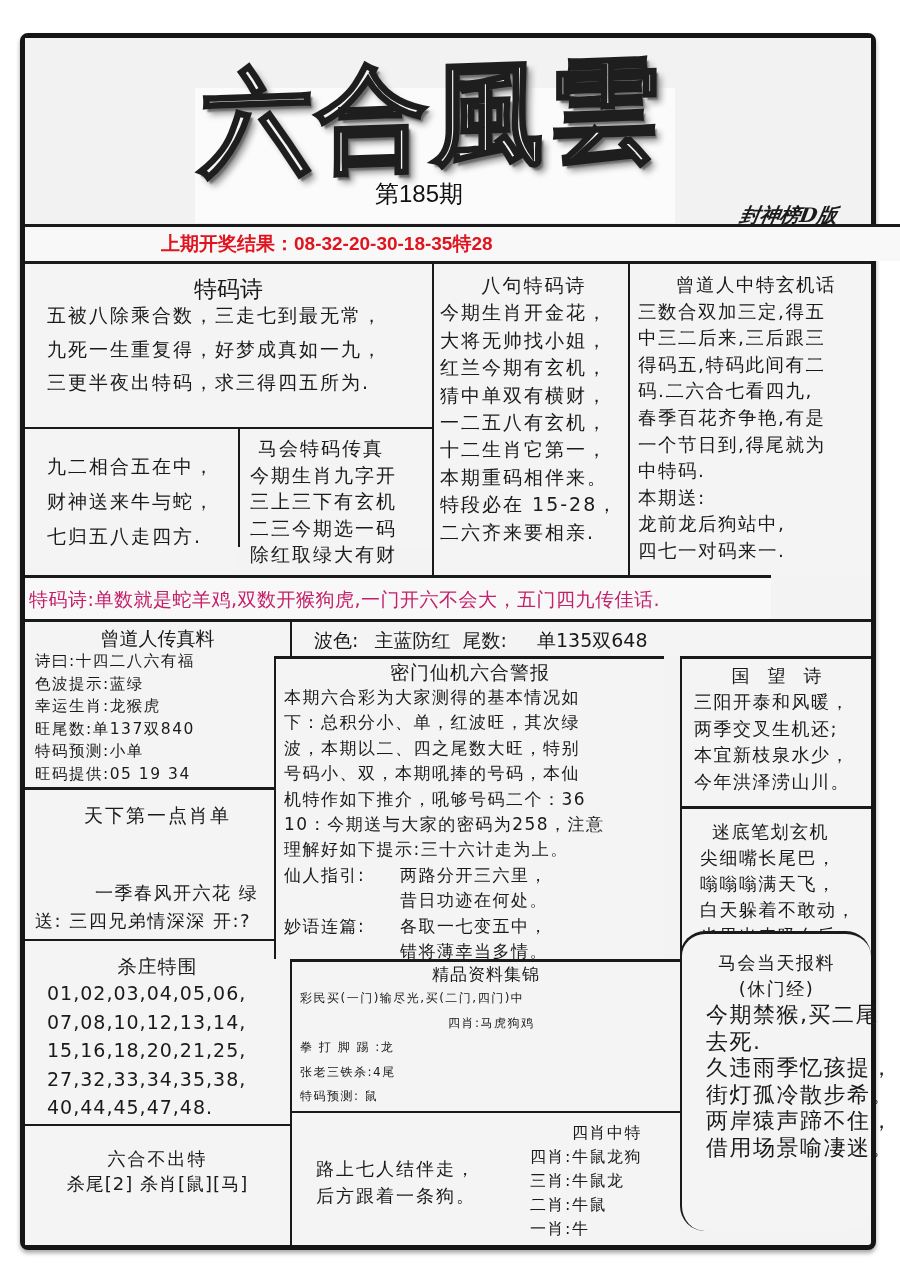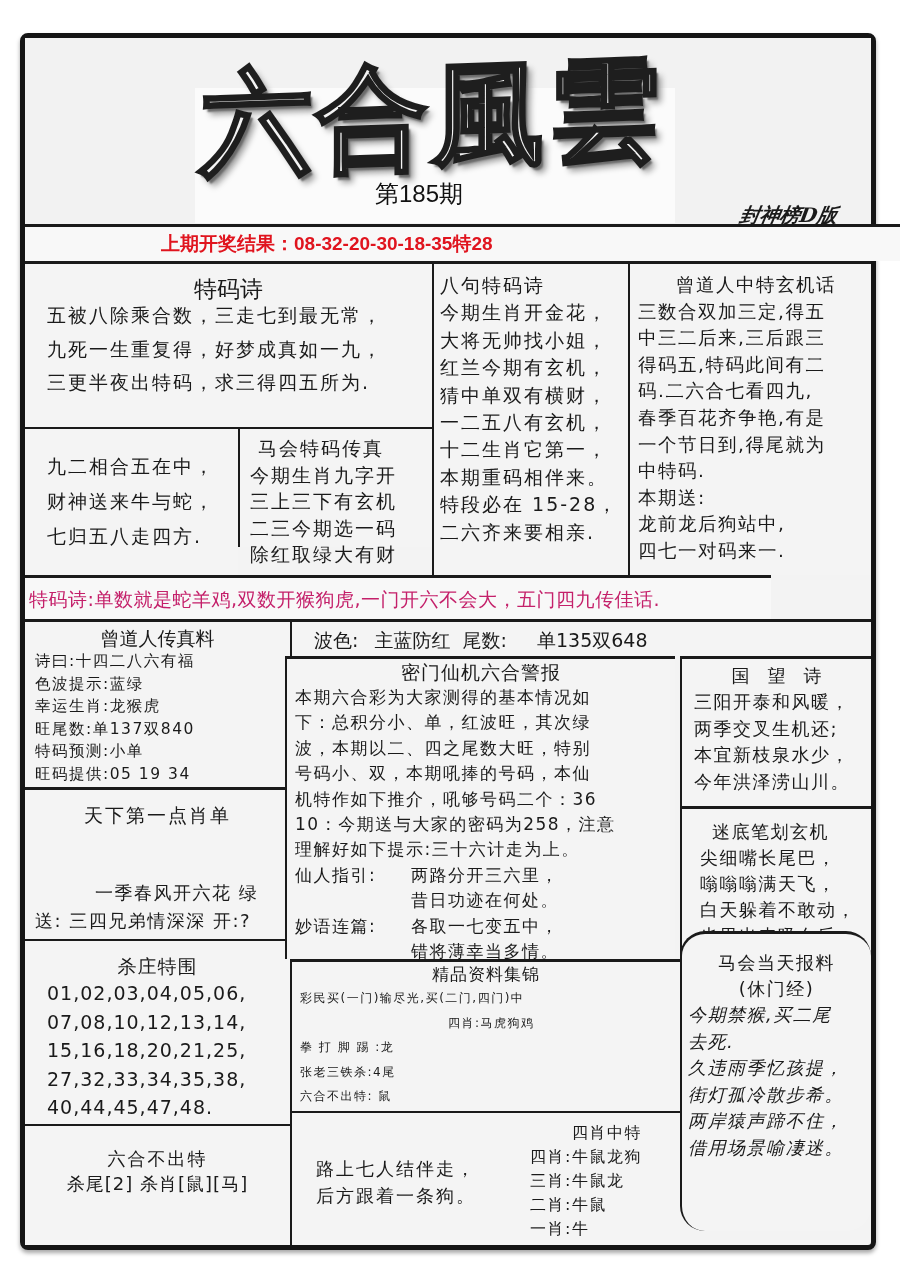--- a/index.html
+++ b/index.html
@@ -85,21 +85,21 @@
       <div style="padding-left:8px;">马会特码传真</div>
       <div>今期生肖九字开</div>
       <div>三上三下有玄机</div>
       <div>二三今期选一码</div>
       <div>除红取绿大有财</div>
     </div>
   </div>
 
   <div class="cell bt bl" style="left:407px;top:223px;width:196px;height:314px;">
     <div class="poem" style="padding-left:6px;padding-top:8px;line-height:27.4px;font-size:19px;letter-spacing:2px;">
-      <div style="">八句特码诗</div>
+      <div style="text-align:center;">八句特码诗</div>
       <div>今期生肖开金花，</div>
       <div>大将无帅找小姐，</div>
       <div>红兰今期有玄机，</div>
       <div>猜中单双有横财，</div>
       <div>一二五八有玄机，</div>
       <div>十二生肖它第一，</div>
       <div>本期重码相伴来。</div>
       <div>特段必在 15-28，</div>
       <div>二六齐来要相亲.</div>
     </div>
@@ -161,21 +161,21 @@
 
   <div class="cell bt bl" style="left:265px;top:581px;width:581px;height:37px;">
     <div style="position:absolute;left:22px;top:6px;font-size:19px;white-space:nowrap;">
       <span>波色:</span>
       <span style="margin-left:10px;">主蓝防红</span>
       <span style="margin-left:6px;">尾数:</span>
       <span style="margin-left:24px;">单135双648</span>
     </div>
   </div>
 
-  <div class="cell bt bl" style="left:260px;top:618px;width:390px;height:303px;">
+  <div class="cell bt bl" style="left:249px;top:618px;width:390px;height:303px;">
     <div class="sec-title" style="font-size:19px;line-height:26px;letter-spacing:1px;">密门仙机六合警报</div>
     <div class="mid" style="padding-left:8px;line-height:25.4px;white-space:nowrap;">
       <div>本期六合彩为大家测得的基本情况如</div>
       <div>下：总积分小、单，红波旺，其次绿</div>
       <div>波，本期以二、四之尾数大旺，特别</div>
       <div>号码小、双，本期吼捧的号码，本仙</div>
       <div>机特作如下推介，吼够号码二个：36</div>
       <div>10：今期送与大家的密码为258，注意</div>
       <div>理解好如下提示:三十六计走为上。</div>
       <div style="display:flex;">
@@ -195,21 +195,21 @@
     </div>
   </div>
 
   <div class="cell bt bl" style="left:265px;top:921px;width:390px;height:152px;">
     <div class="sec-title" style="font-size:17px;line-height:24px;letter-spacing:1px;">精品资料集锦</div>
     <div class="mid" style="padding-left:8px;font-size:12px;line-height:24.5px;white-space:nowrap;">
       <div>彩民买(一门)输尽光,买(二门,四门)中</div>
       <div style="padding-left:148px;">四肖:马虎狗鸡</div>
       <div>拳 打 脚 踢 :龙</div>
       <div>张老三铁杀:4尾</div>
-      <div>六合不出特: 鼠</div>
+      <div>特码预测: 鼠</div>
     </div>
   </div>
 
   <div class="cell bt2 bl" style="left:265px;top:1073px;width:390px;height:134px;">
     <div class="mid" style="position:absolute;left:24px;top:42px;font-size:18px;line-height:27px;letter-spacing:2px;">
       <div>路上七人结伴走，</div>
       <div>后方跟着一条狗。</div>
     </div>
     <div style="position:absolute;left:238px;top:8px;font-size:16px;line-height:24px;letter-spacing:1.5px;">
       <div style="padding-left:42px;">四肖中特</div>
@@ -237,21 +237,21 @@
       <div>嗡嗡嗡满天飞，</div>
       <div>白天躲着不敢动，</div>
       <div>也里出来吸血乐。</div>
       <div style="padding-left:8px;">（谜底:蚊子）</div>
     </div>
   </div>
 
   <div class="cell bt bl" style="left:655px;top:893px;width:191px;height:300px;border-radius:25px;">
     <div class="sec-title" style="font-size:18px;margin-top:16px;letter-spacing:1.5px;">马会当天报料</div>
     <div class="sec-title" style="font-size:18px;letter-spacing:1.5px;">(休门经)</div>
-    <div class="mid" style="padding-left:6px;font-size:18px;line-height:26.5px;letter-spacing:1.5px;white-space:nowrap;font-style:italic;">
+    <div class="mid" style="padding-left:24px;font-size:22px;line-height:26.5px;letter-spacing:1.5px;white-space:nowrap;">
       <div>今期禁猴,买二尾</div>
       <div>去死.</div>
       <div>久违雨季忆孩提，</div>
       <div>街灯孤冷散步希。</div>
       <div>两岸猿声蹄不住，</div>
       <div>借用场景喻凄迷。</div>
     </div>
   </div>
 
 </div>

